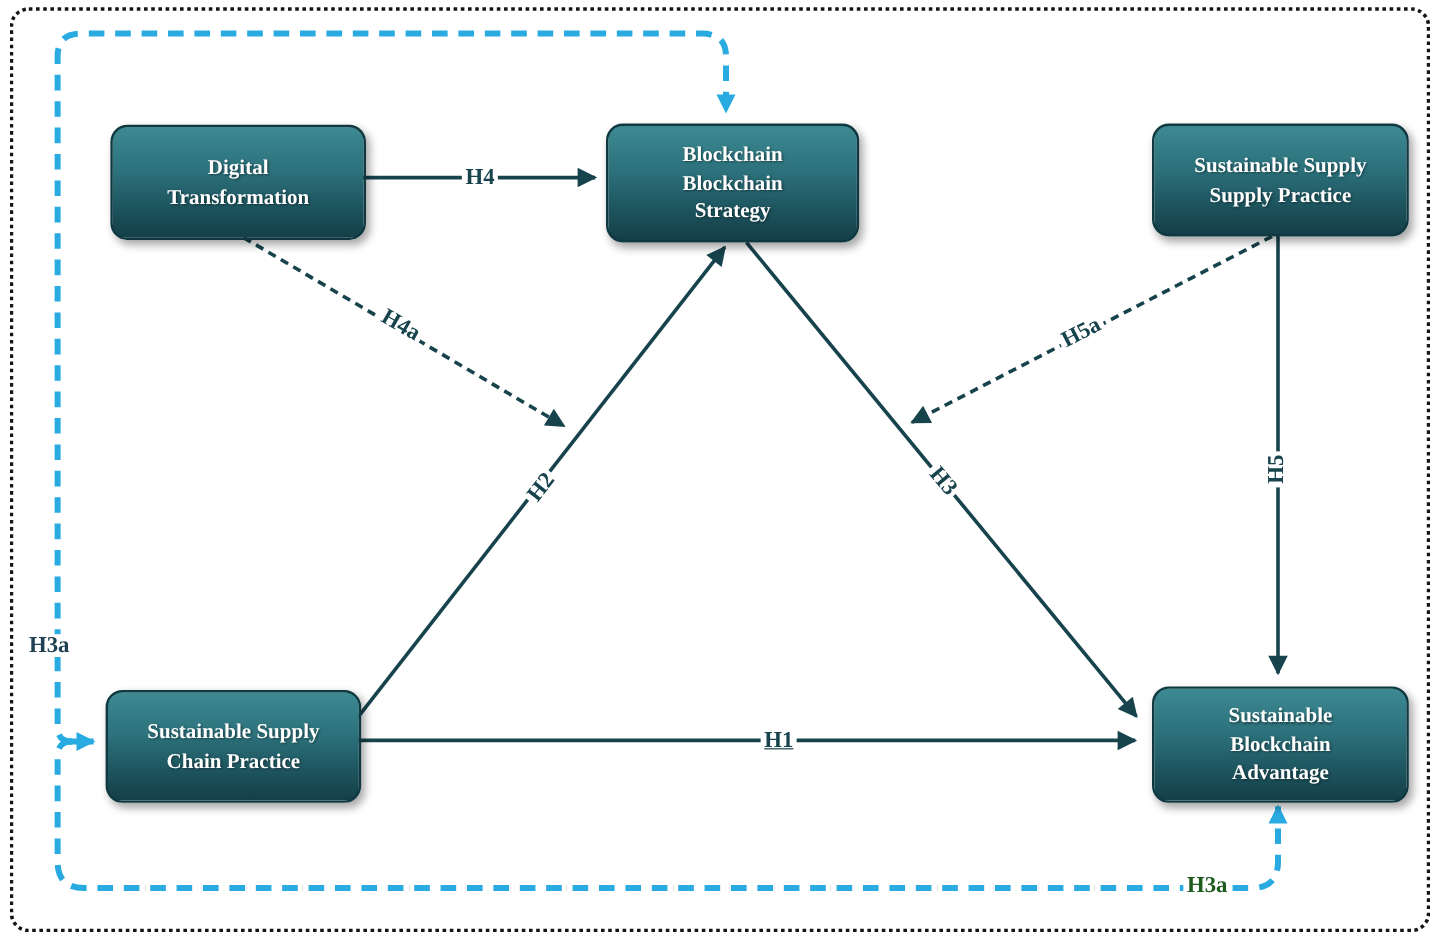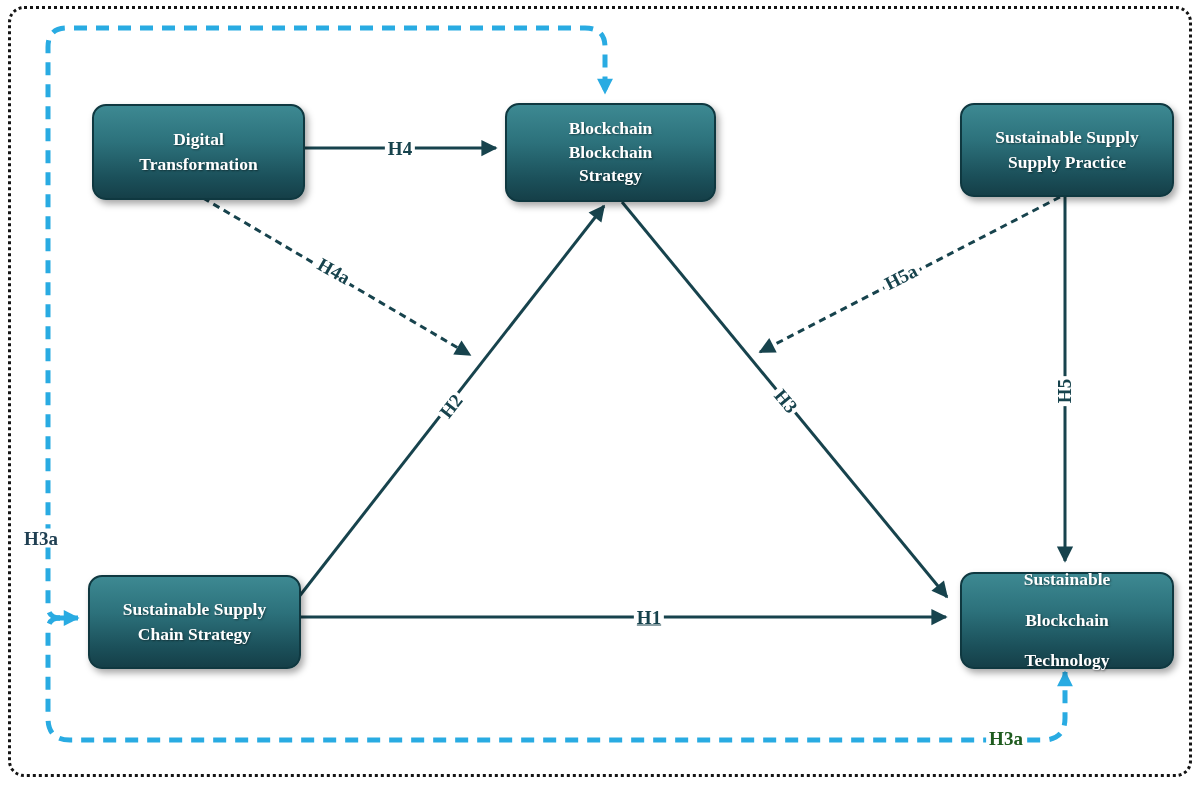--- a/index.html
+++ b/index.html
@@ -89,23 +89,23 @@
     <div>Strategy</div>
   </div>
 
   <div class="node" style="left:960px;top:103px;width:210px;height:90px;">
     <div>Sustainable Supply</div>
     <div>Supply Practice</div>
   </div>
 
   <div class="node" style="left:88px;top:575px;width:209px;height:90px;">
     <div>Sustainable Supply</div>
-    <div>Chain Strategy</div>
+    <div>Chain Practice</div>
   </div>
 
-  <div class="node" style="left:960px;top:572px;width:210px;height:93px;line-height:1.35;gap:17px;">
+  <div class="node" style="left:960px;top:572px;width:210px;height:93px;line-height:1.35;">
     <div>Sustainable</div>
     <div>Blockchain</div>
-    <div>Technology</div>
+    <div>Advantage</div>
   </div>
 
   <div class="outer-border"></div>
 </div>
 
 </body></html>

